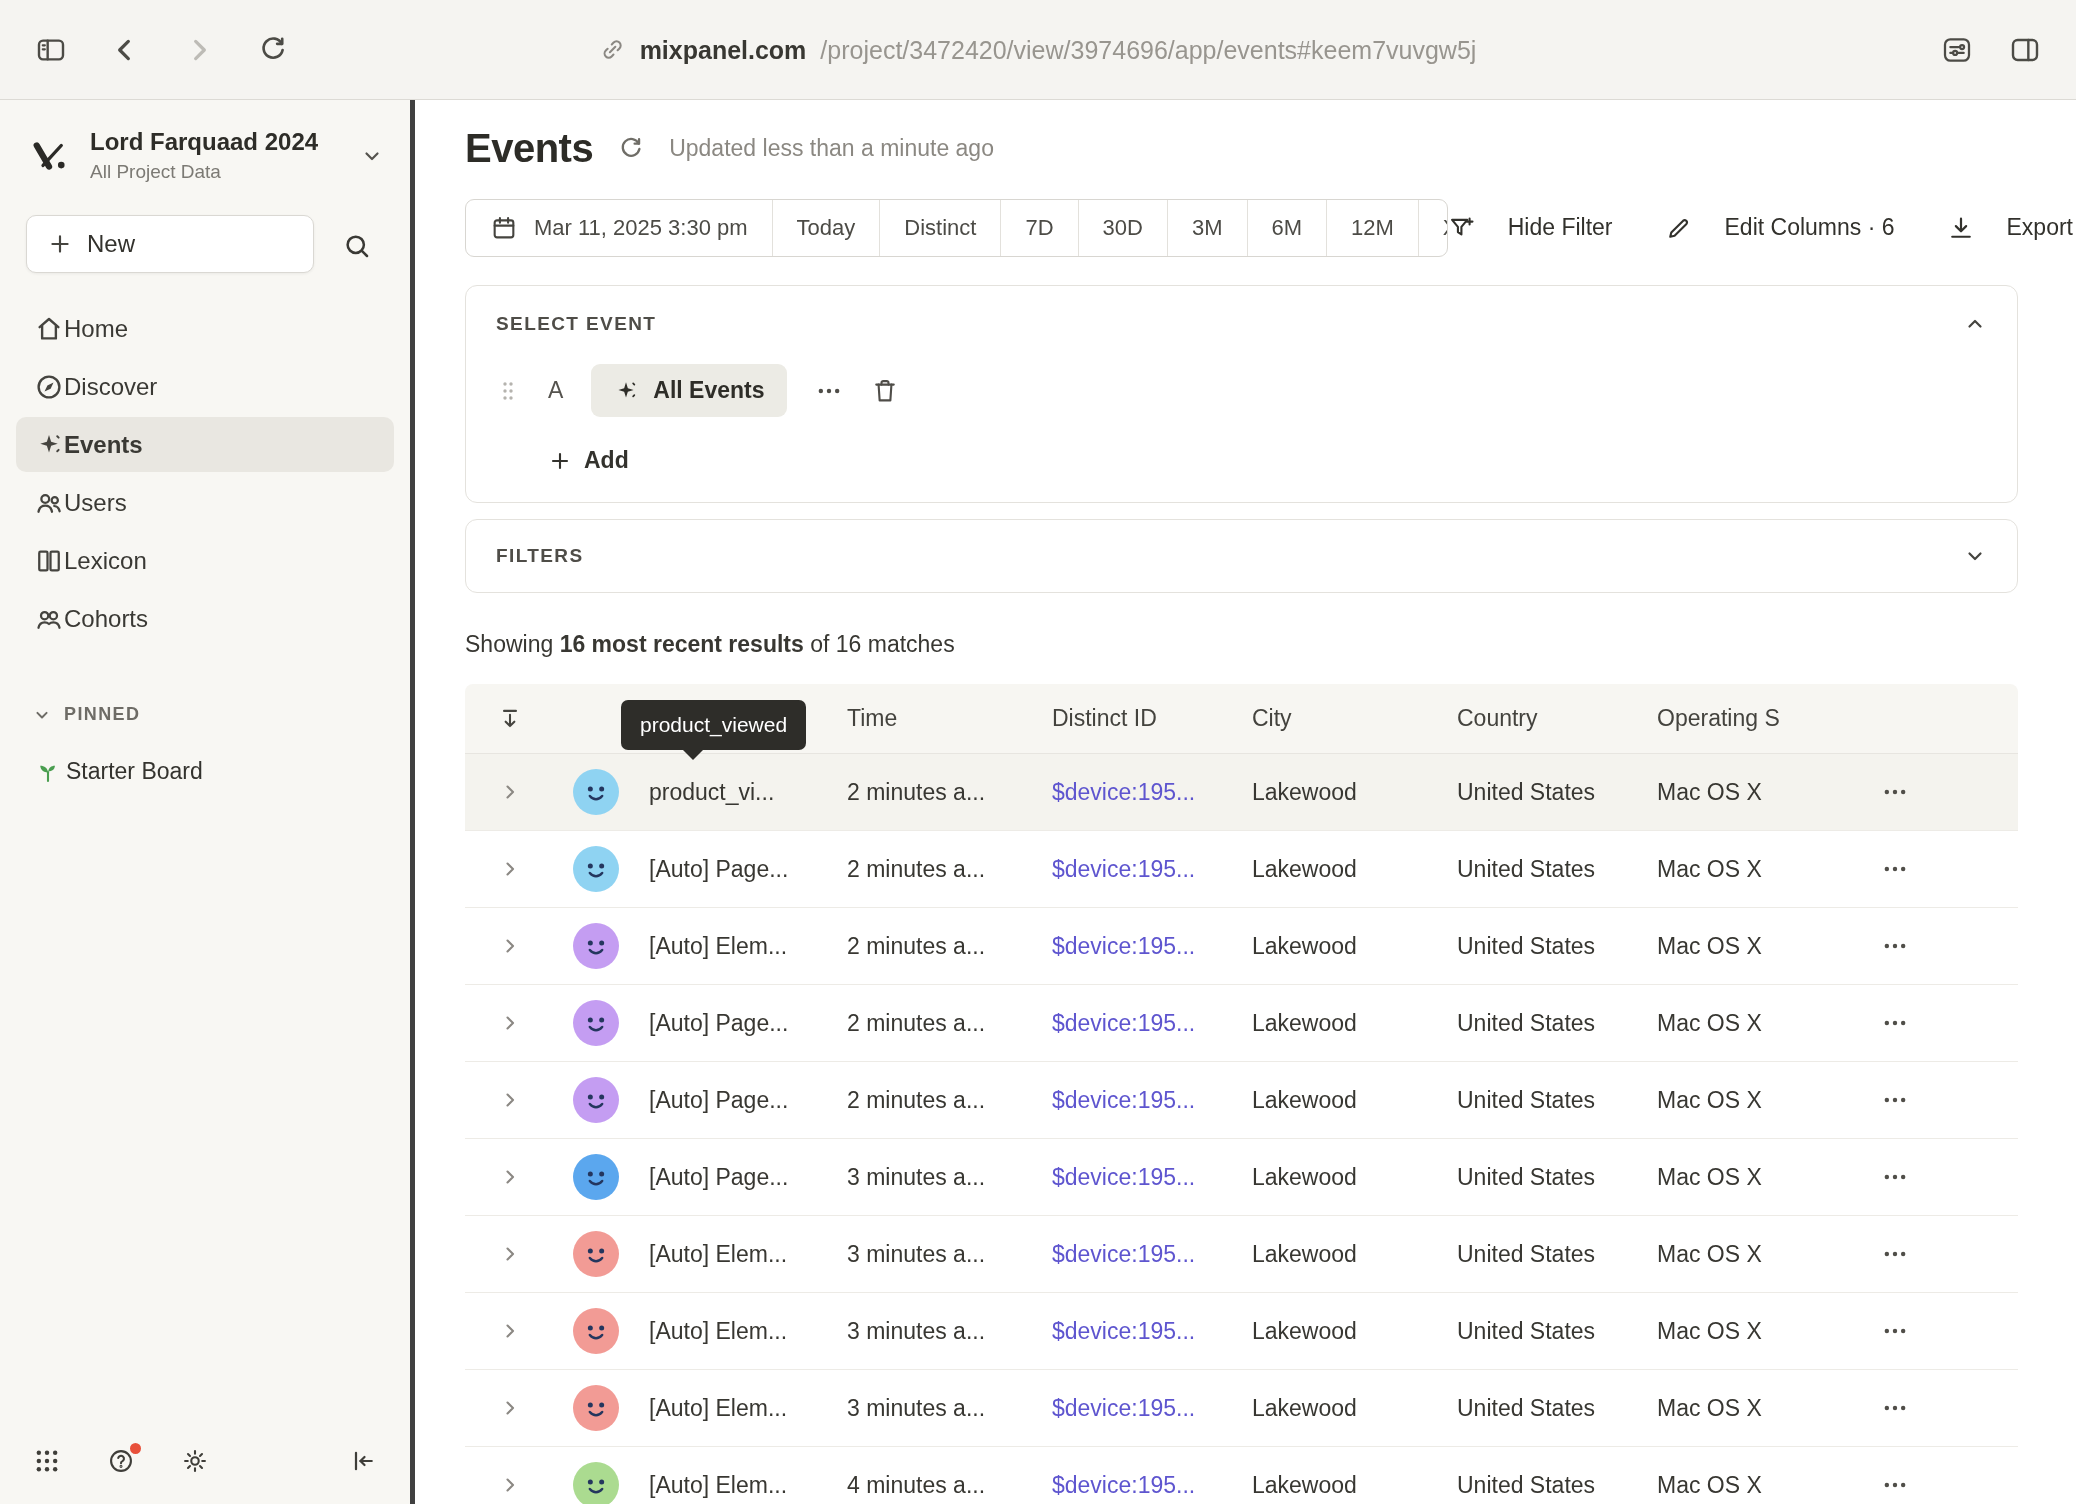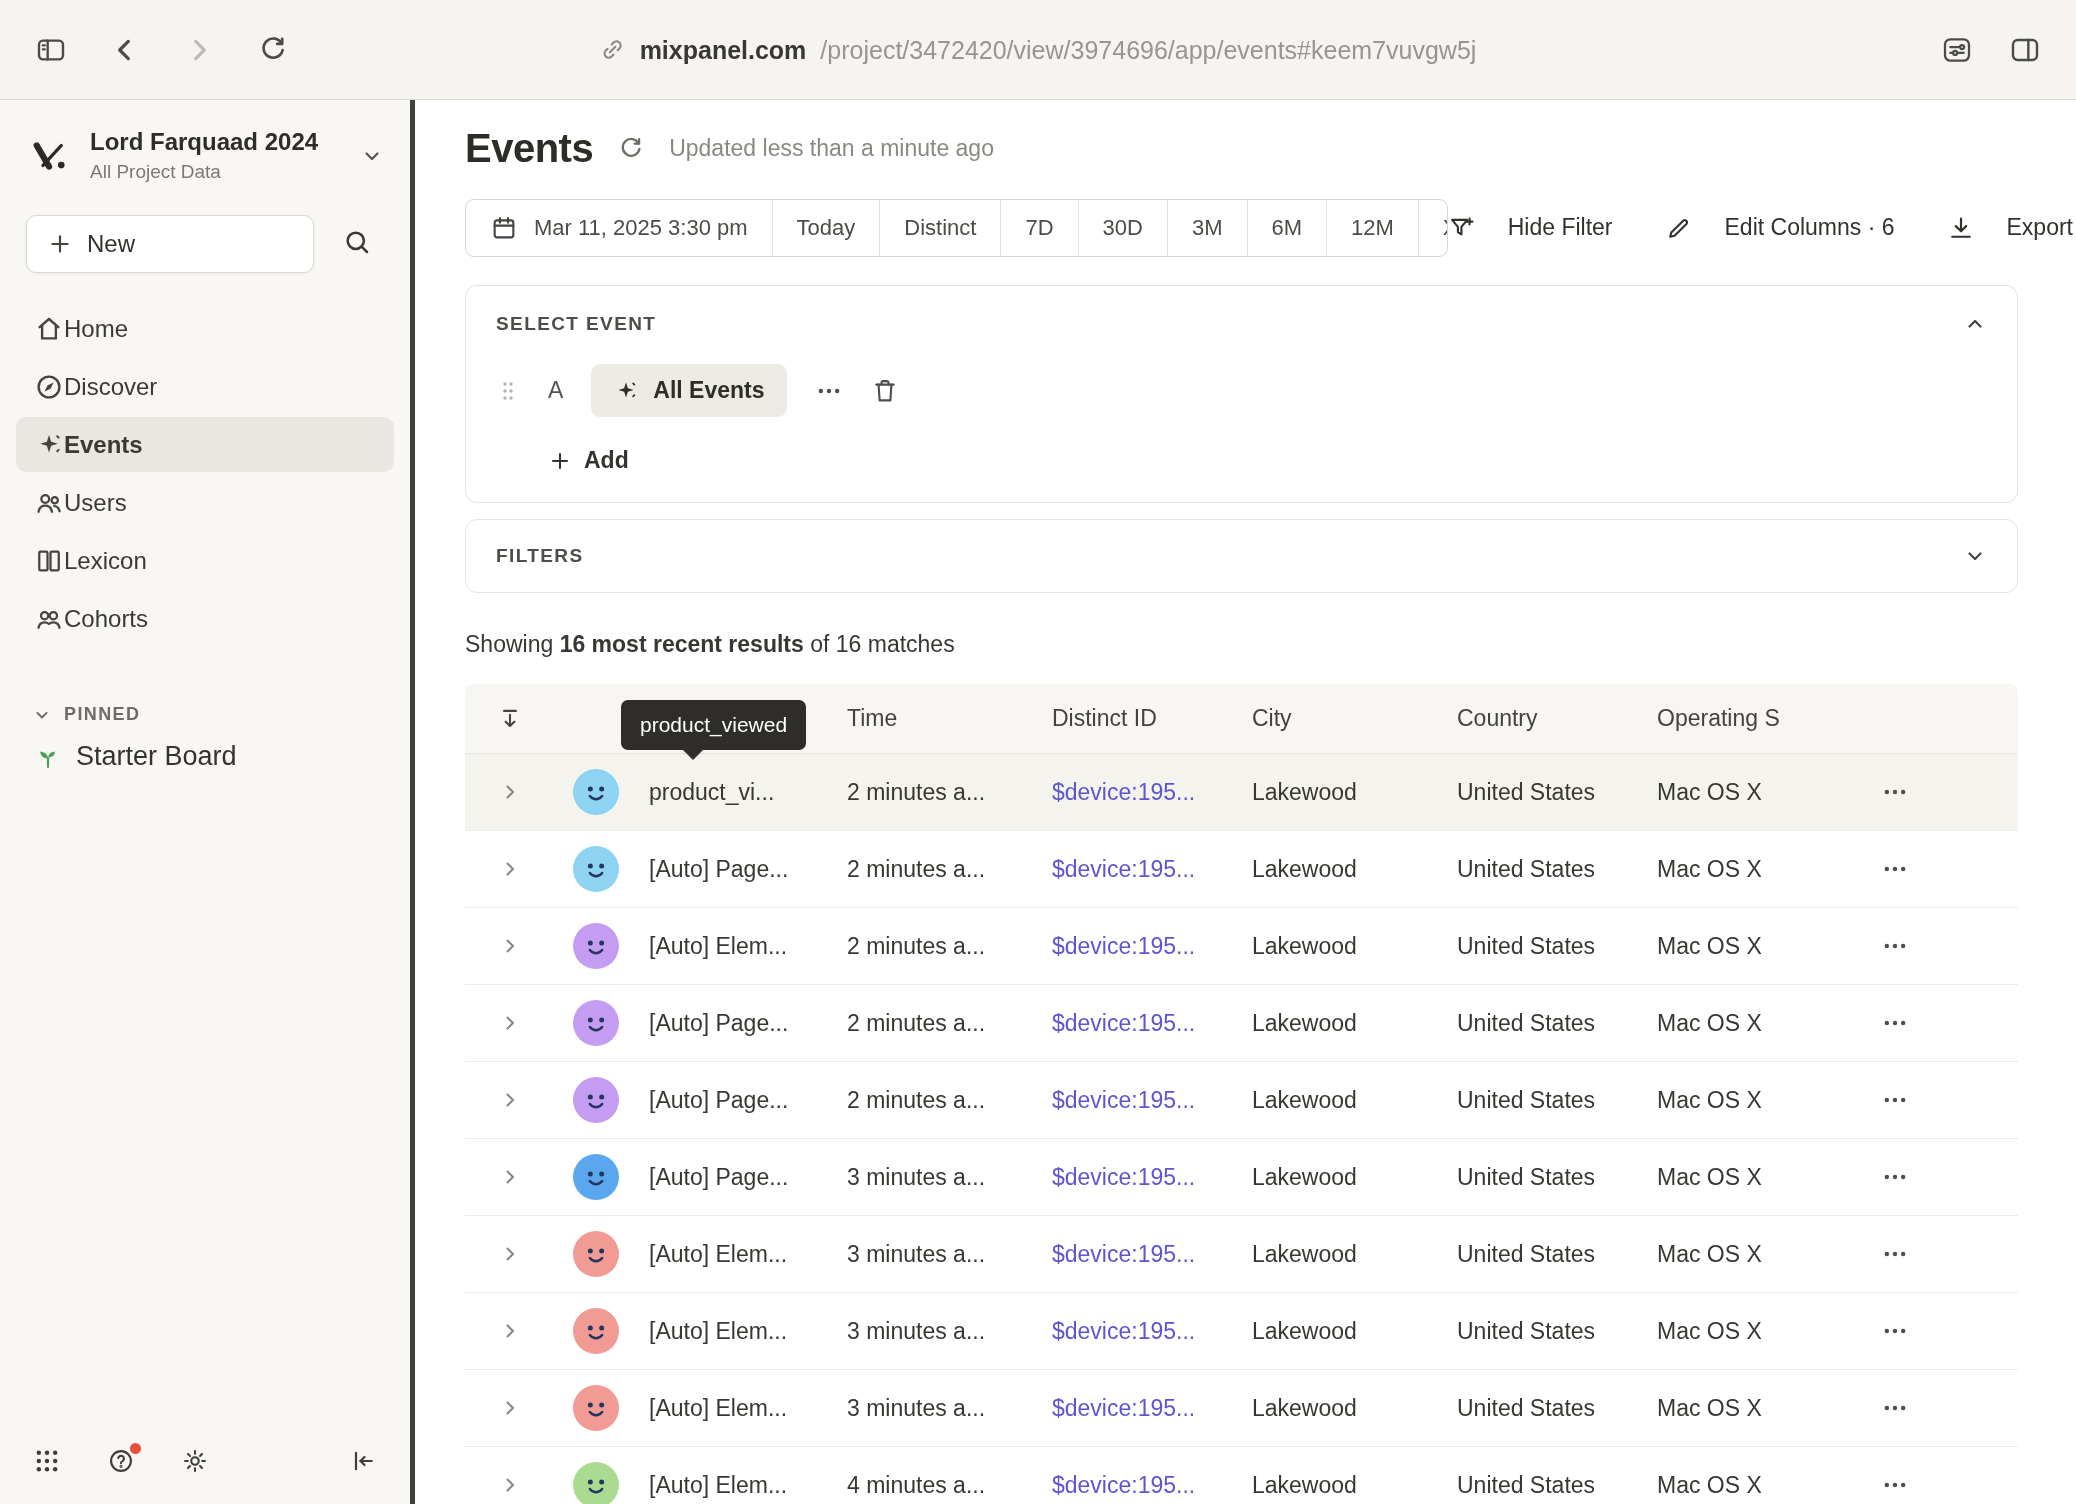--- a/index.html
+++ b/index.html
@@ -28,32 +28,32 @@
 
   
   .project{display:flex;align-items:center;gap:18px;padding:0 26px;cursor:pointer}
   .logo{width:46px;height:46px;color:#2b2a26;display:flex;align-items:center;justify-content:center}
   .logo svg{width:42px;height:42px}
   .ptext{min-width:0}
   .pname{font-size:24px;font-weight:700;color:#2e2d28}
   .psub{font-size:19px;color:#7c7a74;margin-top:5px}
   .project .chev{margin-left:auto;color:#55534e}
   .project .chev svg{width:24px;height:24px}
-  .newrow{display:flex;align-items:flex-start;gap:16px;padding:0 26px;margin-top:32px}
+  .newrow{display:flex;align-items:flex-end;gap:16px;padding:0 26px;margin-top:32px}
   .newbtn{flex:1;height:58px;background:#fff;border:1px solid #dad8d3;border-radius:10px;display:flex;align-items:center;gap:14px;padding:0 20px;font-size:24px;color:#33322d;box-shadow:0 1px 3px rgba(0,0,0,.06);cursor:pointer;font-family:inherit}
   .newbtn svg{width:26px;height:26px;color:#45443f}
   .searchbtn{width:54px;height:54px;border:none;background:none;display:flex;align-items:center;justify-content:center;color:#3a3934;cursor:pointer}
   .searchbtn svg{width:30px;height:30px}
   .nav{margin-top:28px;padding:0 16px;display:flex;flex-direction:column;gap:3px}
   .nav-item{display:flex;align-items:center;height:55px;padding:0 18px;border-radius:10px;font-size:24px;color:#3a3934;cursor:pointer}
   .nav-item svg{width:30px;height:30px;color:#45443f}
   .nav-item.active{background:#e9e7e1;font-weight:700}
   .pinned-head{margin-top:58px;padding:0 32px;display:flex;align-items:center;gap:12px;font-size:18px;font-weight:700;letter-spacing:1.4px;color:#6e6c66;cursor:pointer}
   .pinned-head svg{width:20px;height:20px}
-  .pinned-item{margin-top:16px;padding:0 34px;display:flex;align-items:center;gap:14px;font-size:27px;color:#34332e;cursor:pointer}
+  .pinned-item{margin-top:32px;padding:0 34px;display:flex;align-items:center;gap:4px;font-size:23px;color:#34332e;cursor:pointer}
   .pinned-item .sprout{width:28px;height:28px;color:#4a9e4f}
   .sfoot{position:absolute;left:0;right:0;bottom:0;height:86px;display:flex;align-items:center;gap:44px;padding:0 32px}
   .sfoot .ficon{width:30px;height:30px;color:#3f3e39;display:flex;align-items:center;justify-content:center;cursor:pointer;position:relative}
   .sfoot .ficon svg{width:28px;height:28px}
   .sfoot .collapse{margin-left:auto}
   .help .reddot{position:absolute;top:-5px;right:-7px;width:15px;height:15px;border-radius:50%;background:#e8503a;border:2px solid #f8f7f3}
 
   
   .page-head{display:flex;align-items:center;gap:24px}
   .page-title{font-size:40px;font-weight:700;color:#2d2c27;letter-spacing:-.5px}

